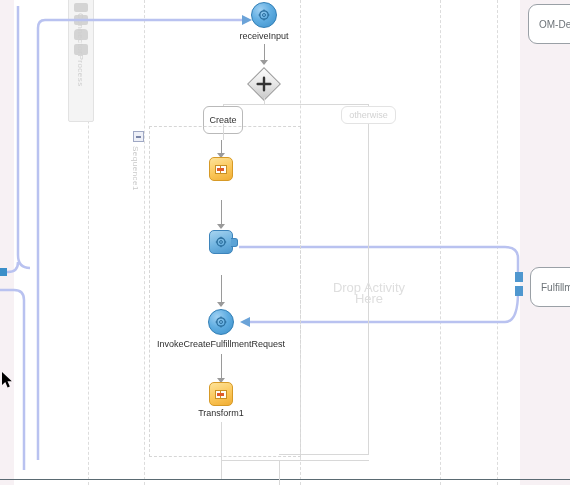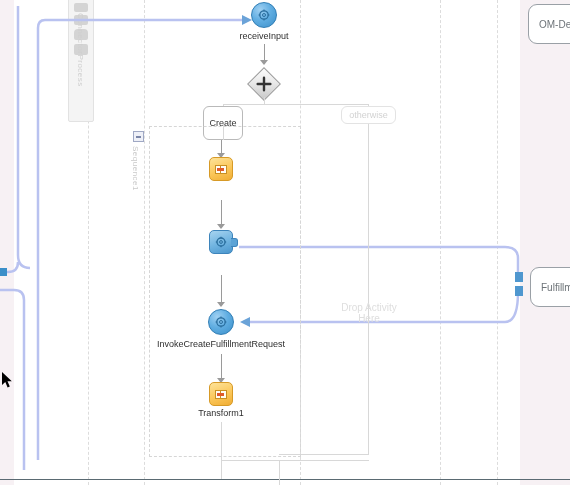--- a/index.html
+++ b/index.html
@@ -236,26 +236,25 @@
     position: absolute;
     left: 0; top: 0;
     width: 570px; height: 485px;
     pointer-events: none;
   }
 
   
   .drop-hint {
     position: absolute;
     color: #dedede;
-    font-size: 10px;
+    font-size: 13px;
     text-align: center;
     line-height: 11px;
     white-space: pre-line;
     transform: translateX(-50%);
-    margin-top: 20px;
   }
 
   
   .cursor { position: absolute; }
 </style>
 </head>
 <body>
 
 <div id="canvas">
 
@@ -329,21 +328,21 @@
       <line x1="2.5" y1="2.5" x2="11.5" y2="11.5"></line>
       <line x1="11.5" y1="2.5" x2="2.5" y2="11.5"></line>
     </g>
   </svg>
 
   <div class="fline v light" style="left:264px; top:97px; height:8px;"></div>
   <div class="fline h light" style="left:223px; top:104px; width:145px;"></div>
   <div class="fline v light" style="left:223px; top:104px; height:5px;"></div>
   <div class="fline v light" style="left:368px; top:104px; height:5px;"></div>
 
-  <div class="cond-pill" style="left:203px; top:106px; width:40px; height:34px;">
+  <div class="cond-pill" style="left:203px; top:106px; width:40px; height:28px;">
     <span>Create</span>
   </div>
   <div class="cond-pill muted" style="left:341px; top:106px; width:55px; height:18px;">
     <span>otherwise</span>
   </div>
 
   <div class="fline v light" style="left:368px; top:124px; height:330px;"></div>
   <div class="fline h light" style="left:279px; top:454px; width:90px;"></div>
 
   <div class="seq-box" style="left:149px; top:126px; width:152px; height:331px;"></div>

